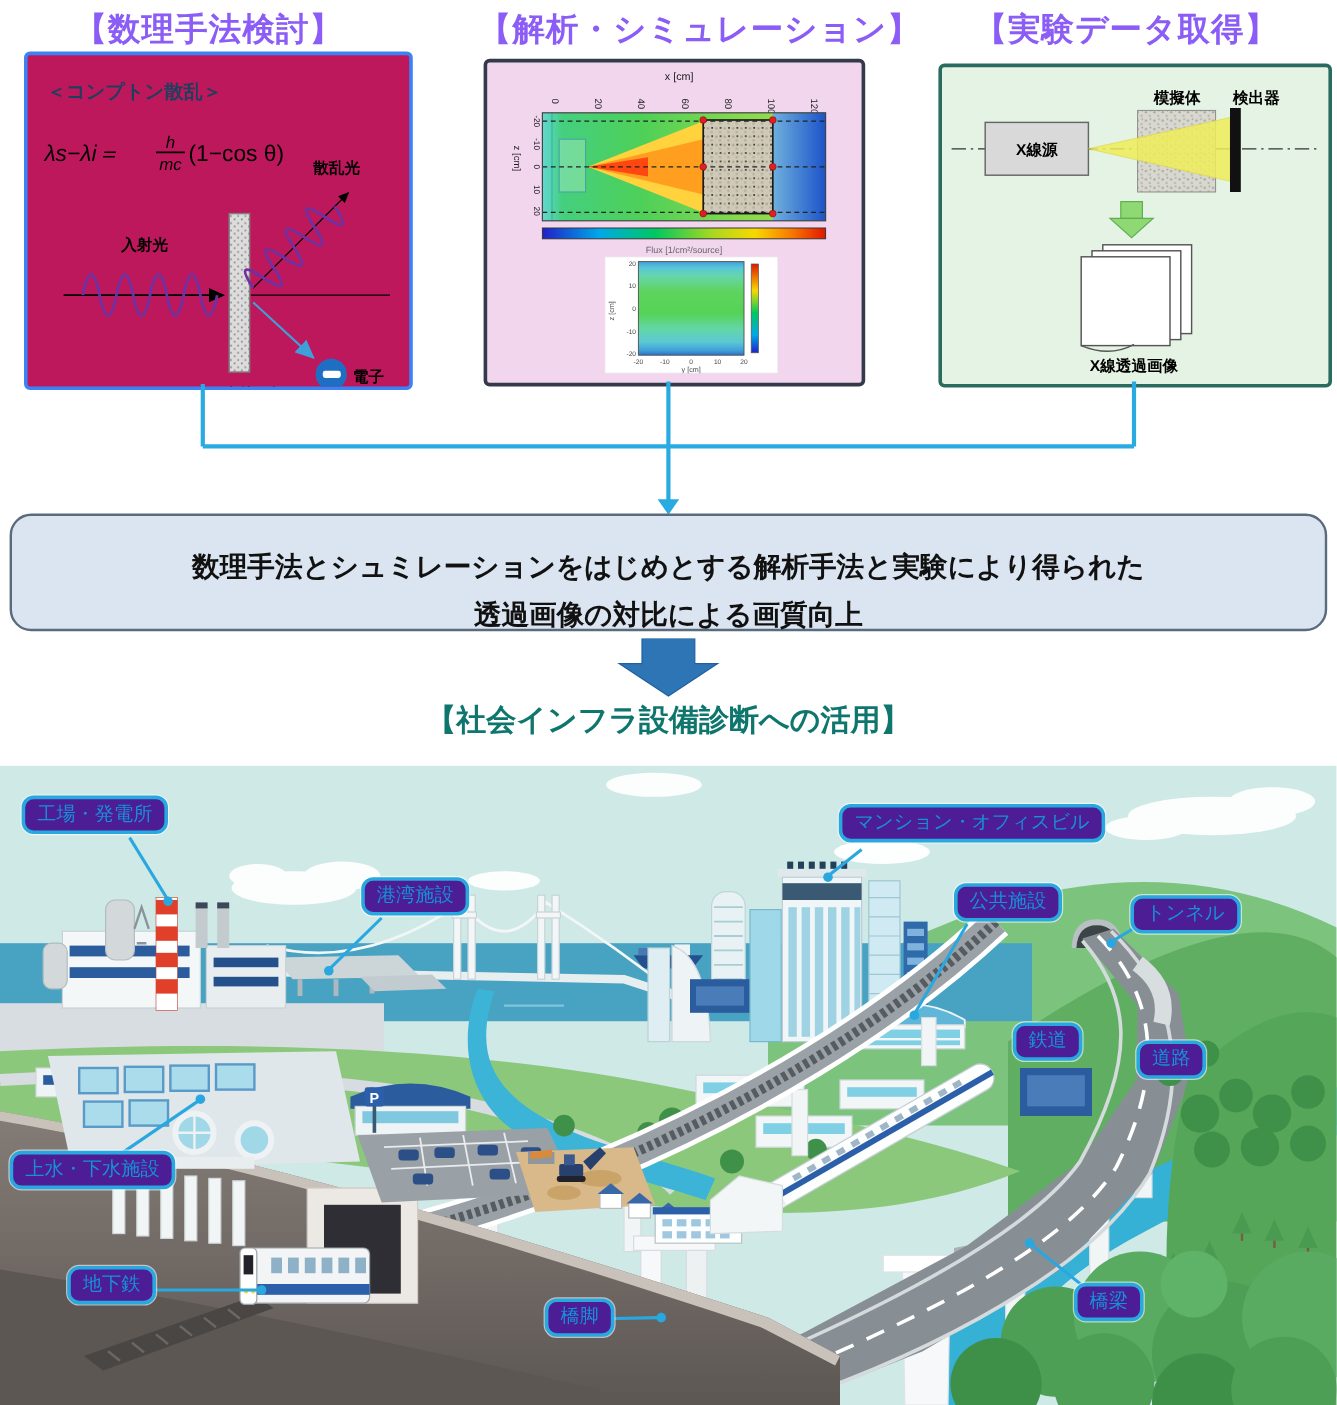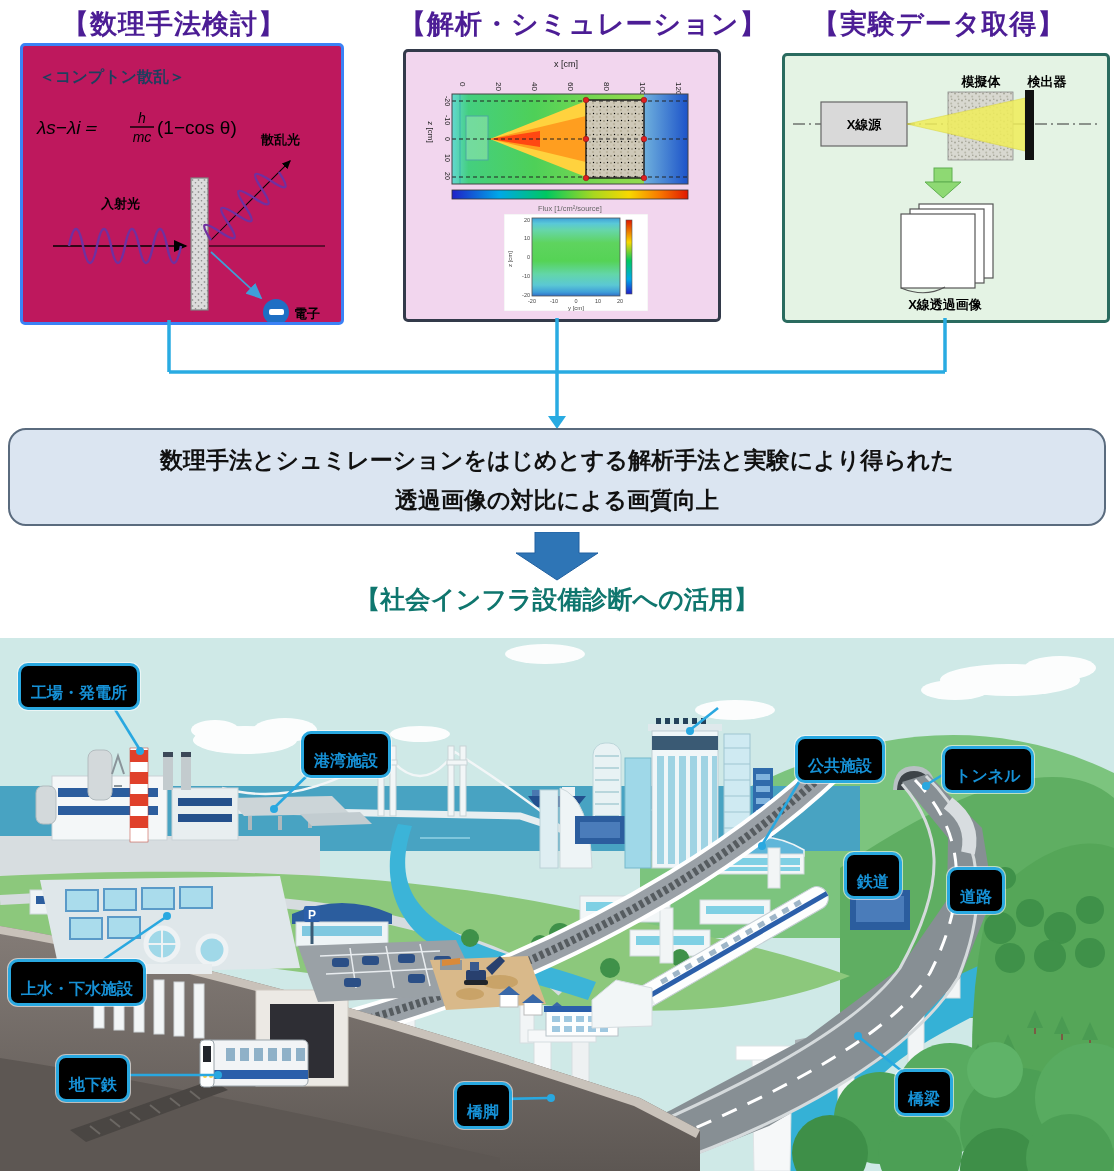--- a/index.html
+++ b/index.html
@@ -1,29 +1,29 @@
 <!DOCTYPE html>
 <html><head>
 <meta charset="utf-8">
 <style>
   html,body{margin:0;padding:0;background:#fff;font-family:"Liberation Sans","DejaVu Sans",sans-serif;}
   .stage{position:relative;width:1114px;height:1171px;background:#fff;overflow:hidden;}
-  .ptitle{position:absolute;font-size:27px;font-weight:bold;color:#4c1d95;white-space:nowrap;letter-spacing:1px;}
+  .ptitle{position:absolute;font-size:27px;font-weight:bold;color:#8b5cf6;white-space:nowrap;letter-spacing:1px;}
   .panel{position:absolute;border-radius:5px;}
   .panel1{left:20px;top:43px;width:318px;height:276px;background:#be185d;border:3px solid #3b82f6;}
   .panel2{left:403px;top:49px;width:312px;height:267px;background:#f2d6ee;border:3px solid #333a4a;}
   .panel3{left:782px;top:53px;width:322px;height:264px;background:#e4f3e4;border:3px solid #2a6b5f;}
   .panel svg{position:absolute;left:0;top:0;}
   .summary{position:absolute;left:8px;top:428px;width:1098px;height:98px;background:#dbe5f1;border:2px solid #5a6b7e;border-radius:18px;box-sizing:border-box;text-align:center;}
   .summary p{margin:0;font-size:23px;font-weight:bold;color:#111;}
-  .summary .l1{margin-top:15px;}
+  .summary .l1{margin-top:27px;}
   .summary .l2{margin-top:9px;}
   .apptitle{position:absolute;left:0;top:583px;width:1114px;text-align:center;font-size:25px;font-weight:bold;color:#0f766e;}
   .abs{position:absolute;}
-  .callout{position:absolute;background:#000000;border:3px solid #29a8e0;border-radius:10px;padding:17px 10px 3px 10px;font-size:16px;font-weight:bold;color:#1691d6;white-space:nowrap;z-index:5;box-shadow:0 0 0 1px rgba(255,255,255,.6);}
+  .callout{position:absolute;background:#4c1d95;border:3px solid #29a8e0;border-radius:10px;padding:2px 10px 3px 10px;font-size:16px;font-weight:normal;color:#1691d6;white-space:nowrap;z-index:5;box-shadow:0 0 0 1px rgba(255,255,255,.6);}
   .svgtext{font-family:"Liberation Sans","DejaVu Sans",sans-serif;}
 </style>
 </head>
 <body>
 
 <div class="stage">
 
   <div class="ptitle" style="left:62px;top:6px;">【数理手法検討】</div>
   <div class="ptitle" style="left:399px;top:6px;text-align:center;">【解析・シミュレーション】</div>
   <div class="ptitle" style="left:812px;top:6px;">【実験データ取得】</div>
@@ -710,20 +710,21 @@
       <circle cx="926" cy="148" r="4"></circle>
         <circle cx="167" cy="278" r="4"></circle>
         <circle cx="218" cy="437" r="4"></circle>
         <circle cx="551" cy="460" r="4"></circle>
         <circle cx="858" cy="398" r="4"></circle>
     </g>
   </svg>
 
   <div class="callout" style="left:18px;top:663px;">工場・発電所</div>
   <div class="callout" style="left:301px;top:731px;text-align:center;">港湾施設</div>
+  <div class="callout" style="left:699px;top:670px;">マンション・オフィスビル</div>
   <div class="callout" style="left:795px;top:736px;">公共施設</div>
   <div class="callout" style="left:942px;top:746px;">トンネル</div>
   <div class="callout" style="left:844px;top:852px;">鉄道</div>
   <div class="callout" style="left:947px;top:867px;">道路</div>
   <div class="callout" style="left:8px;top:959px;">上水・下水施設</div>
   <div class="callout" style="left:56px;top:1055px;">地下鉄</div>
   <div class="callout" style="left:454px;top:1082px;">橋脚</div>
   <div class="callout" style="left:895px;top:1069px;">橋梁</div>
 
 </div>

